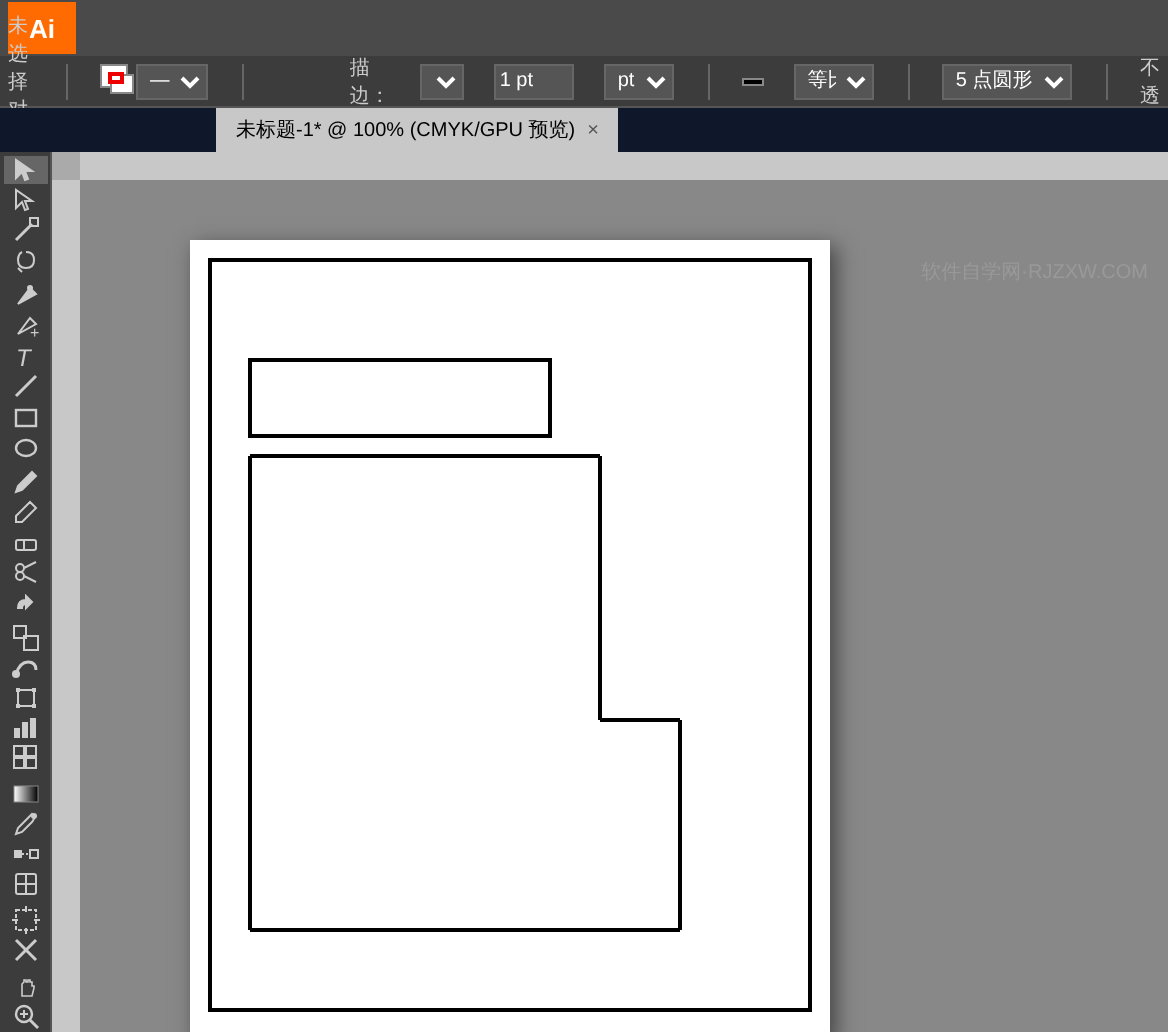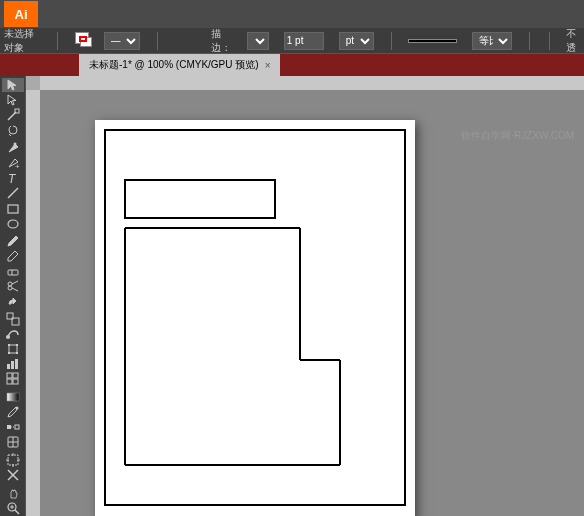--- a/index.html
+++ b/index.html
@@ -68,24 +68,24 @@
     .divider-v {
       width: 1px;
       height: 18px;
       background: #666;
       margin: 0 2px;
     }
 
     
     .doc-tabs {
       height: 22px;
-      background: #7f1d1d;
-      display: flex;
-      align-items: center;
-      padding: 0 0 0 79px;
+      background: #0f172a;
+      display: flex;
+      align-items: center;
+      padding: 0 0 0 108px;
     }
     .doc-tab {
       height: 22px;
       background: #888;
       padding: 0 10px;
       display: flex;
       align-items: center;
       font-size: 10px;
       gap: 6px;
       color: #fff;
@@ -209,20 +209,23 @@
   <select class="toolbar-select">
     <option>pt</option>
   </select>
   <div class="divider-v"></div>
 
   <div style="width:70px;height:4px;background:#000;border:1px solid #888;"></div>
   <select class="toolbar-select" style="width:40px;">
     <option>等比</option>
   </select>
   <div class="divider-v"></div>
+  <select class="toolbar-select" style="width:80px;">
+    <option>5 点圆形</option>
+  </select>
   <div class="divider-v"></div>
   <span style="color:#ccc;font-size:10px;">不透</span>
 </div>
 
 <div style="position:relative;">
   <div class="doc-tabs">
     <div class="doc-tab active">
       <span>未标题-1* @ 100% (CMYK/GPU 预览)</span>
       <span class="tab-close">×</span>
     </div>

